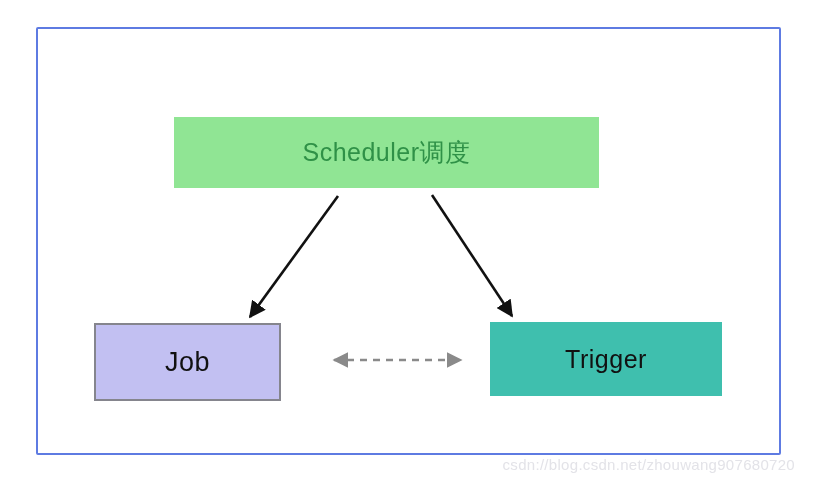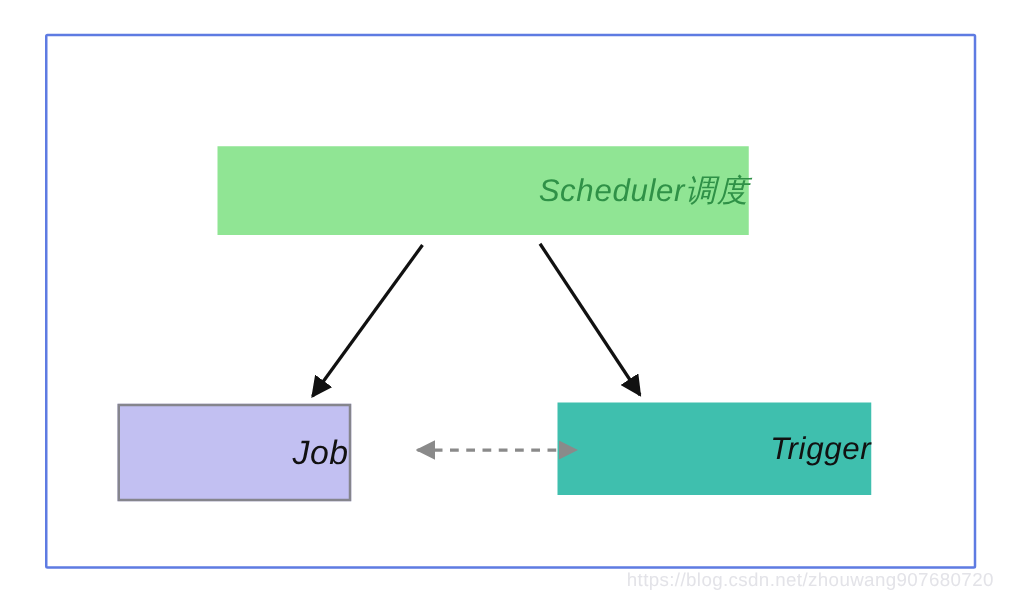--- a/index.html
+++ b/index.html
@@ -32,44 +32,43 @@
     left: 36px; top: 27px;
     width: 745px; height: 428px;
     border: 2px solid var(--frame-border);
     border-radius: 2px;
     background: #ffffff;
   }
   .node {
     position: absolute;
     display: flex;
     align-items: center;
-    justify-content: flex-end;
-    font-style: italic;
+    justify-content: center;
   }
   .node span {
     letter-spacing: 0.5px;
   }
   .node-scheduler {
     left: 136px; top: 88px;
     width: 425px; height: 71px;
     background: var(--scheduler-fill);
     color: var(--scheduler-text);
     font-size: 25px;
   }
   .node-job {
     left: 56px; top: 294px;
     width: 187px; height: 78px;
     background: var(--job-fill);
     border: 2px solid var(--job-border);
     color: var(--job-text);
     font-size: 27px;
   }
   .node-trigger {
-    left: 408px; top: 293px;
-    width: 251px; height: 74px;
+    left: 452px; top: 293px;
+    width: 232px; height: 74px;
     background: var(--trigger-fill);
     color: var(--trigger-text);
     font-size: 25px;
   }
   .arrows {
     position: absolute;
     left: 0; top: 0;
     width: 745px; height: 428px;
     pointer-events: none;
   }
@@ -112,14 +111,14 @@
       </defs>
 
       <line x1="300" y1="167" x2="212" y2="288" stroke="var(--solid-arrow)" stroke-width="2.6" marker-end="url(#arrow-black)"></line>
 
       <line x1="394" y1="166" x2="474" y2="287" stroke="var(--solid-arrow)" stroke-width="2.6" marker-end="url(#arrow-black)"></line>
 
       <line x1="296" y1="331" x2="423" y2="331" stroke="var(--dashed-arrow)" stroke-width="2.6" stroke-dasharray="7 6" marker-start="url(#arrow-gray)" marker-end="url(#arrow-gray)"></line>
     </svg>
   </div>
 
-  <div class="watermark">https://blog.csdn.net/zhouwang907680720</div>
+  <div class="watermark">csdn://blog.csdn.net/zhouwang907680720</div>
 </div>
 
 </body></html>

